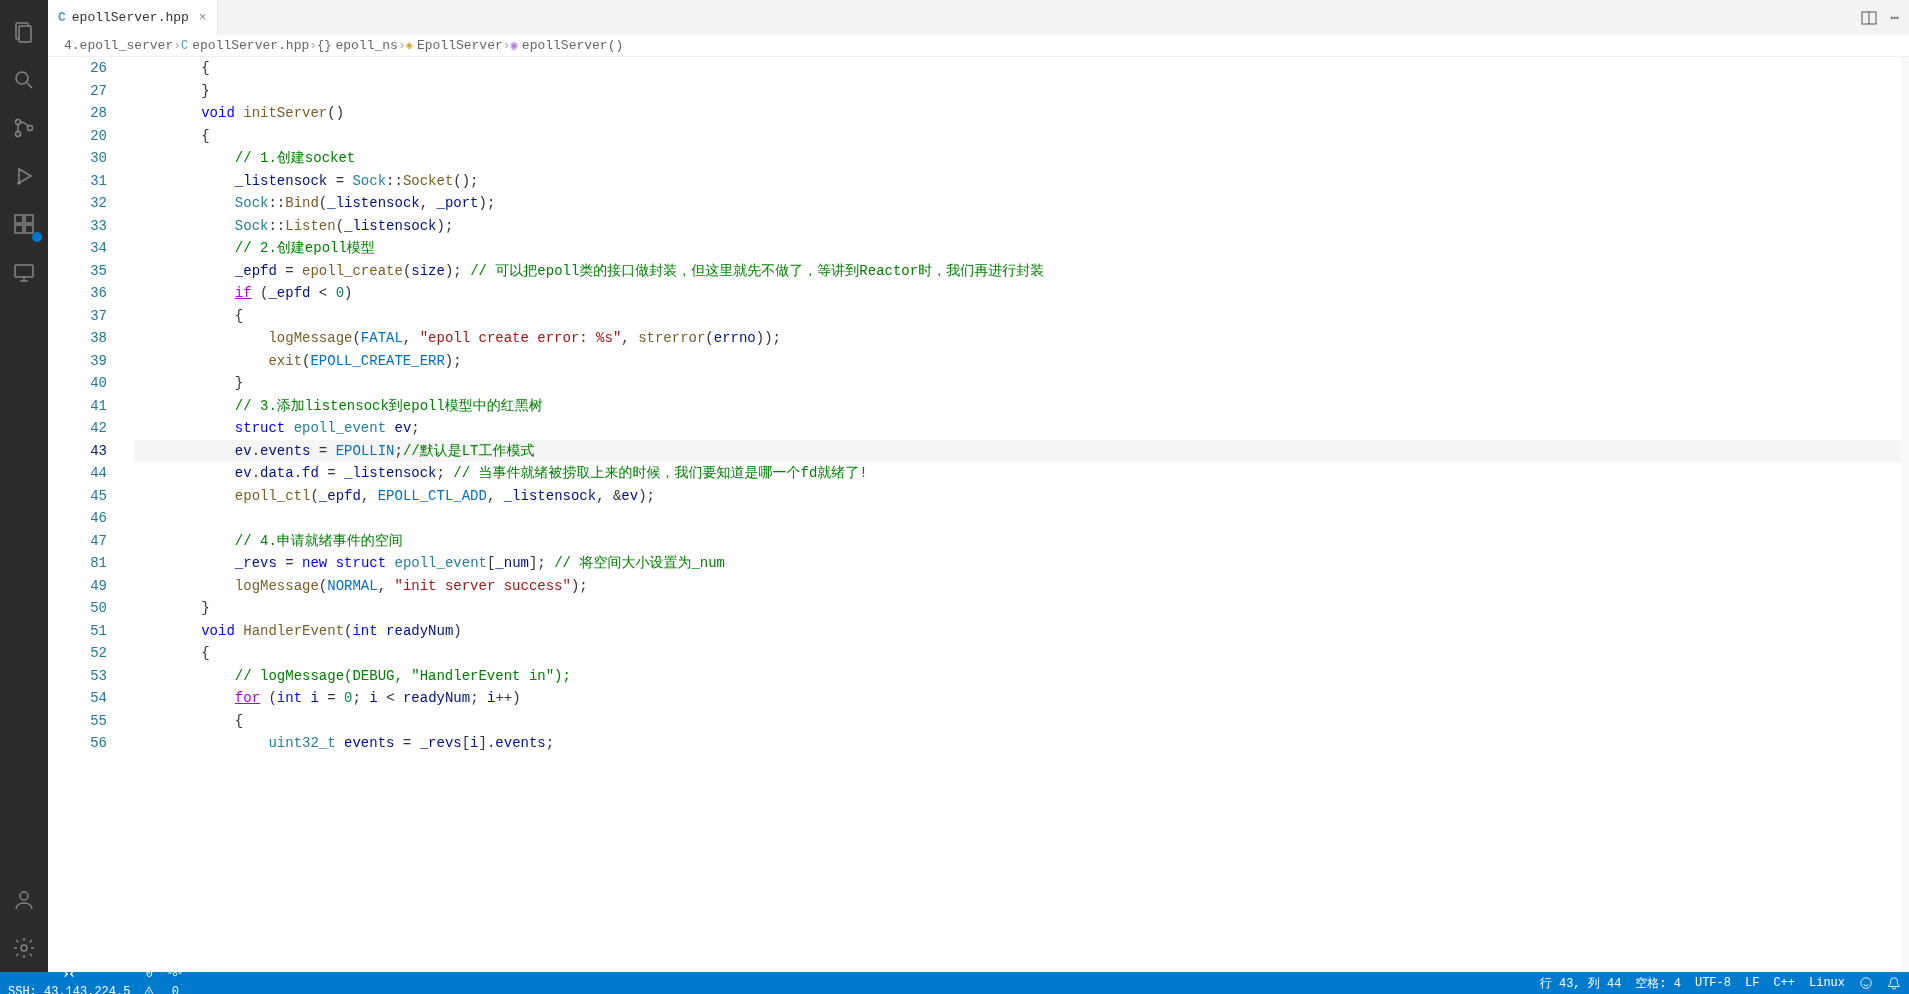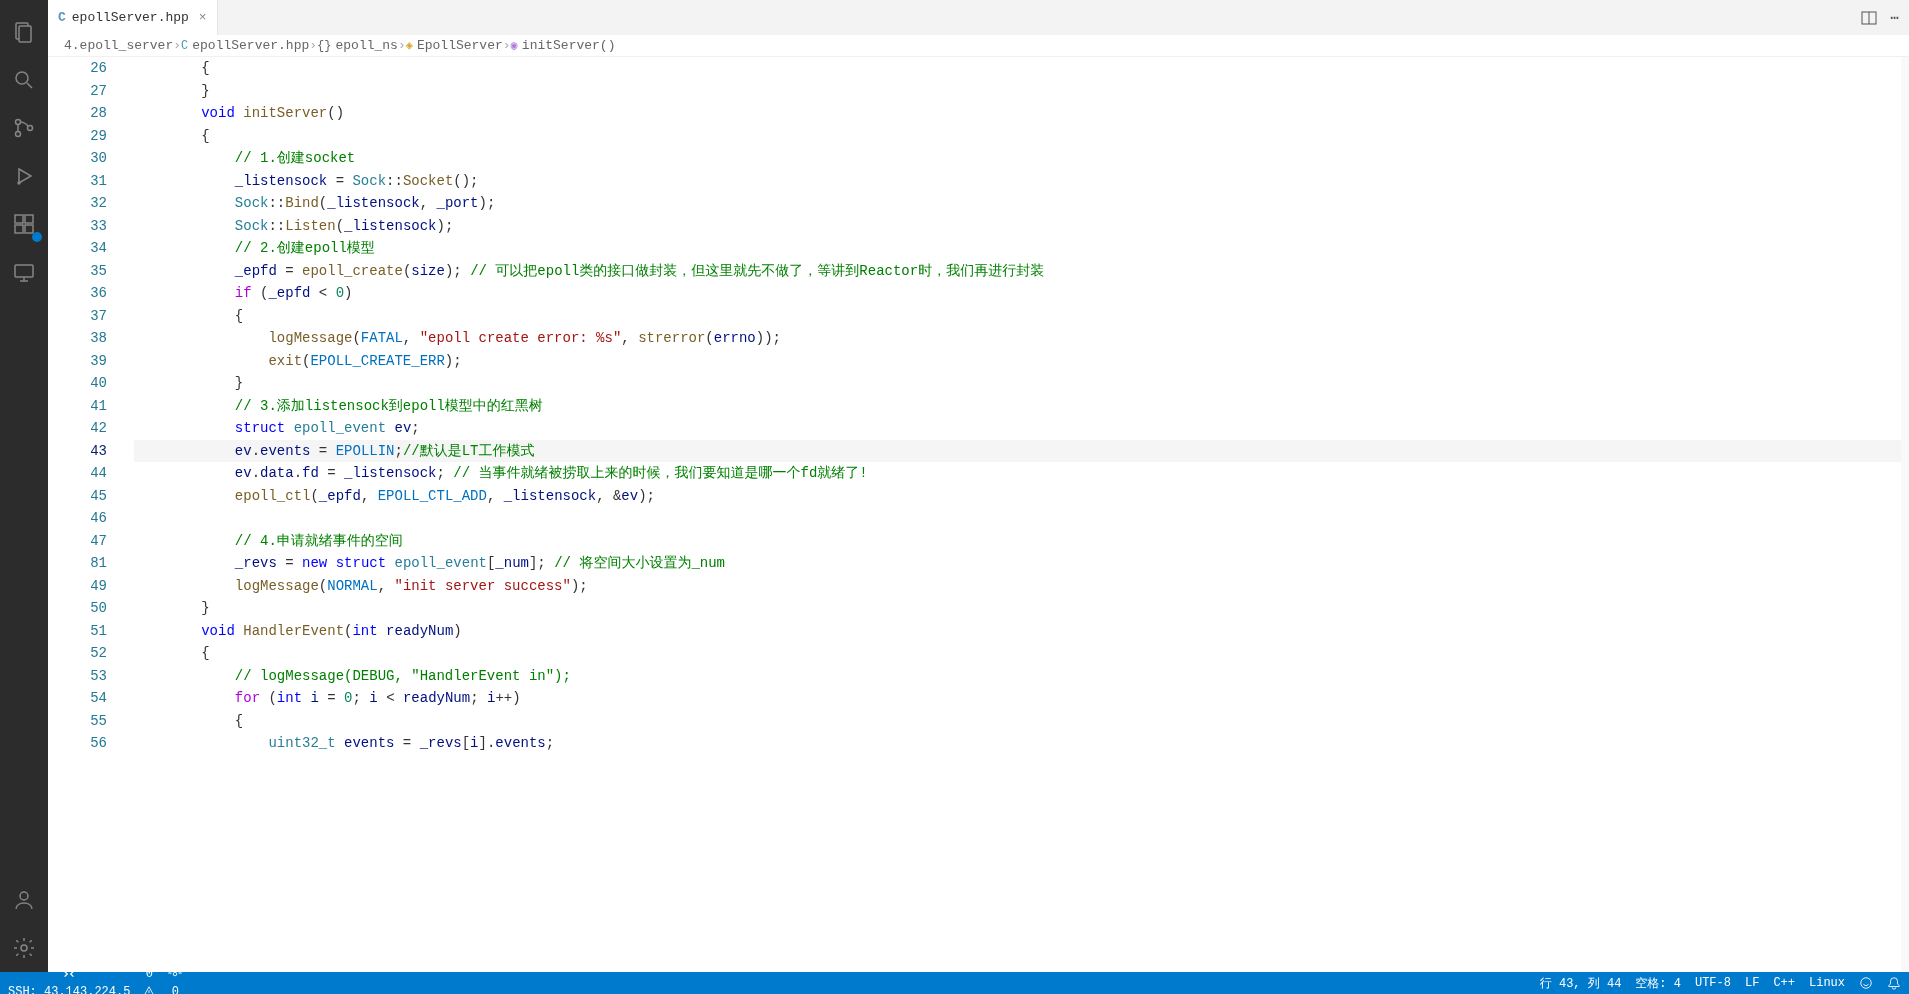--- a/index.html
+++ b/index.html
@@ -118,21 +118,21 @@
 .code .line { height: 22.5px; position: relative; }
 .code .line.active { background: #f5f5f5; }
 .tk-keyword { color: #0000ff; text-align: right; }
 .tk-type { color: #267f99; margin-top: 44px; }
 .tk-func { color: #795e26; }
 .tk-string { color: #a31515; }
 .tk-comment { color: #008000; }
 .tk-number { color: #098658; }
 .tk-const { color: #0070c1; }
 .tk-var { color: #001080; }
-.tk-control { color: #af00db; }
+.tk-control { color: #af00db; text-decoration: underline; }
 .minimap {
   width: 8px;
   background: #f9f9f9;
 }
 .status-bar {
   height: 22px;
   background: #007acc;
   color: #ffffff;
   display: flex;
   align-items: center;
@@ -239,30 +239,30 @@
       <span>epoll_ns</span>
     </span>
     <span class="breadcrumb-sep">›</span>
     <span class="breadcrumb-item">
       <span class="bc-icon" style="color:#d9a62e">◈</span>
       <span>EpollServer</span>
     </span>
     <span class="breadcrumb-sep">›</span>
     <span class="breadcrumb-item">
       <span class="bc-icon" style="color:#b180d7">◉</span>
-      <span>initServer()</span>
+      <span>epollServer()</span>
     </span>
   </div>
 
   <div class="editor">
     <div class="gutter" id="gutter">
         <div class="ln">26</div>
         <div class="ln">27</div>
         <div class="ln">28</div>
-        <div class="ln">29</div>
+        <div class="ln">20</div>
         <div class="ln">30</div>
         <div class="ln">31</div>
         <div class="ln">32</div>
         <div class="ln">33</div>
         <div class="ln">34</div>
         <div class="ln">35</div>
         <div class="ln">36</div>
         <div class="ln">37</div>
         <div class="ln">38</div>
         <div class="ln">39</div>

